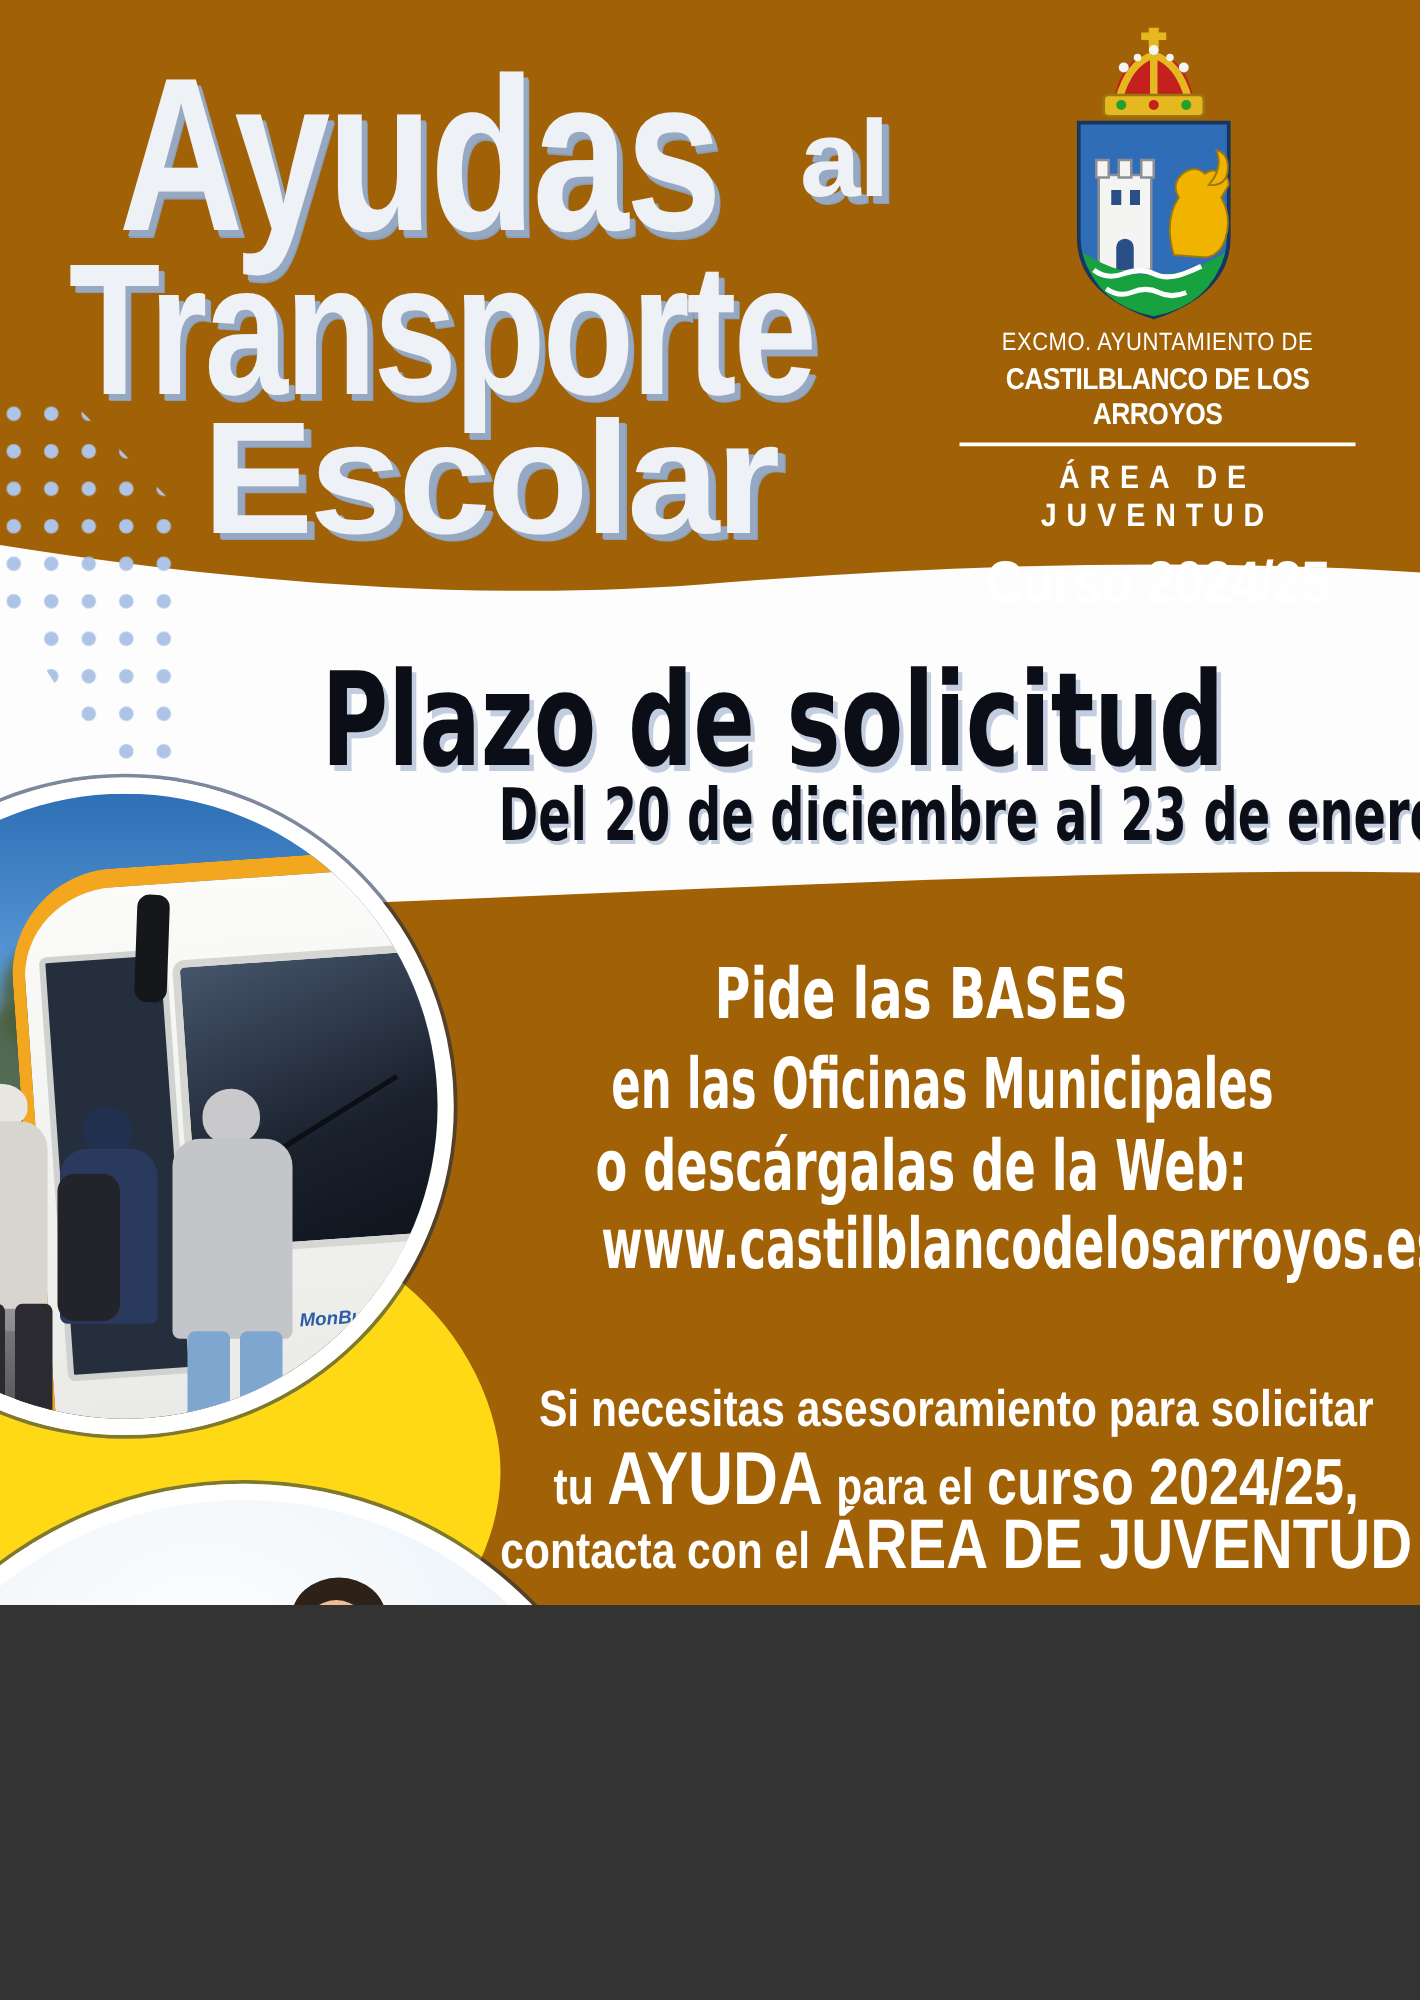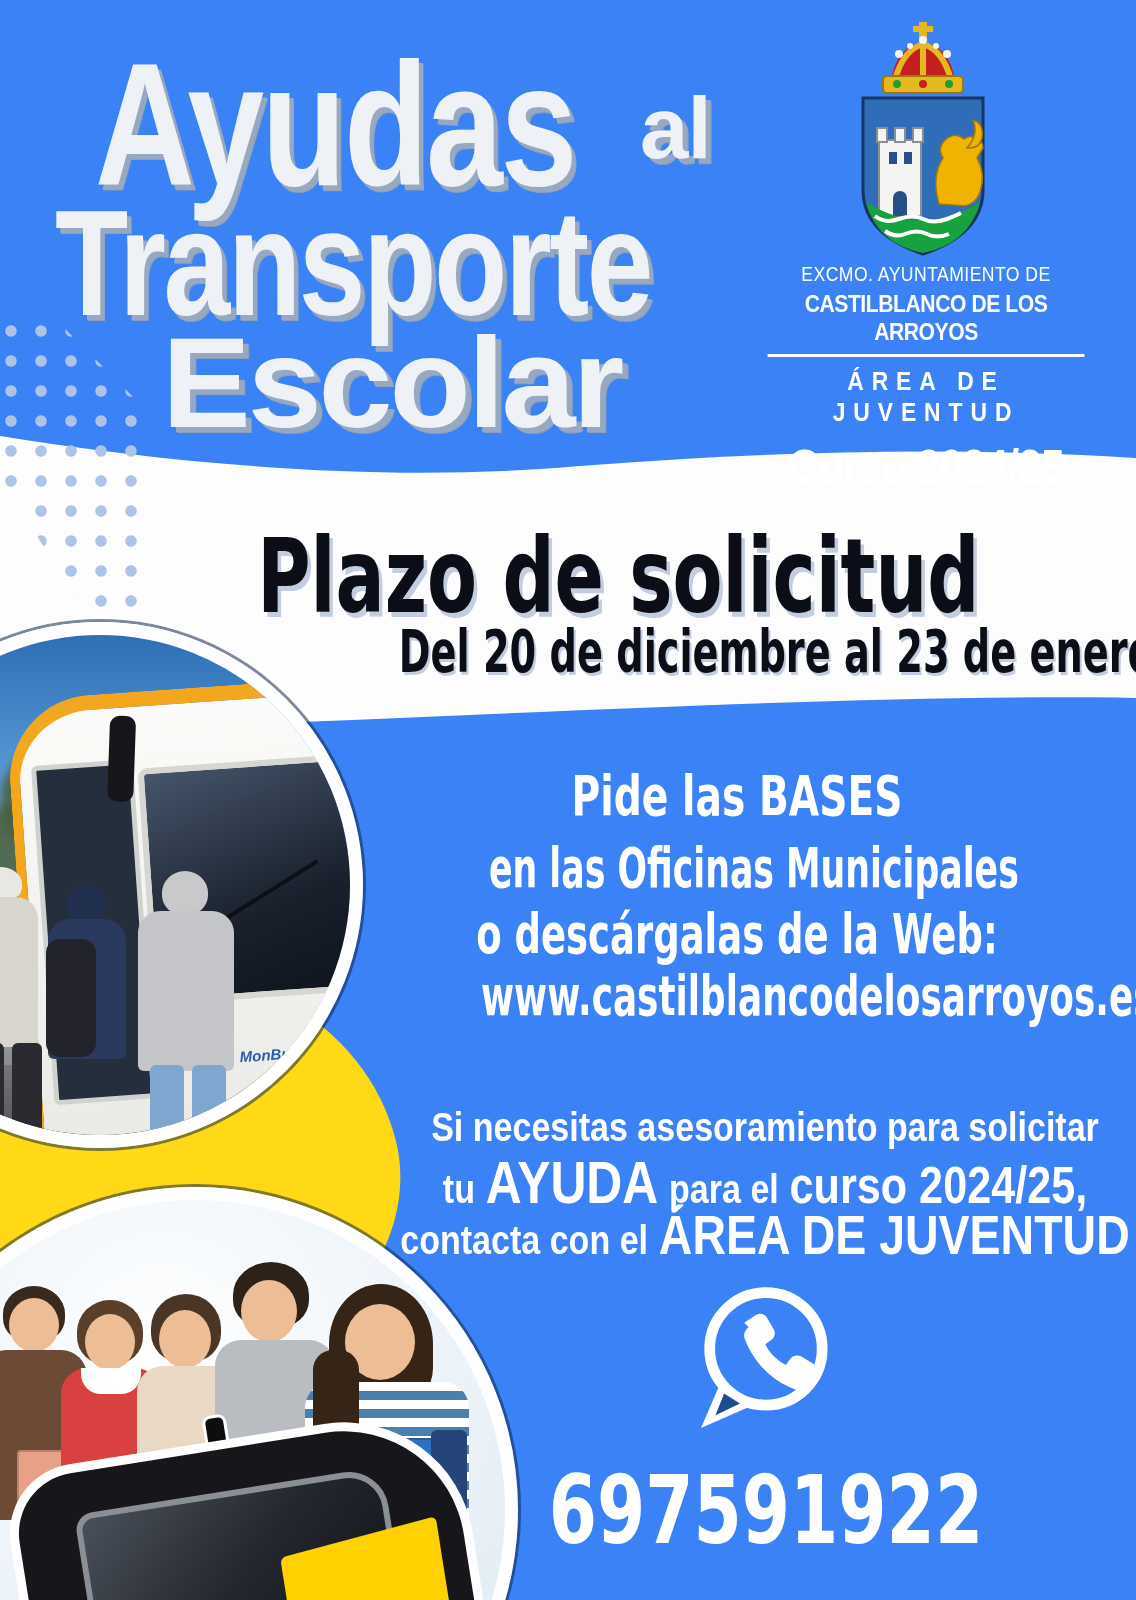--- a/index.html
+++ b/index.html
@@ -1,18 +1,18 @@
 <!DOCTYPE html>
 <html><head>
 <meta charset="utf-8">
 <style>
   html,body{margin:0;padding:0;background:#333;}
   .poster{
-    position:relative;width:1136px;height:1600px;margin:0 auto;
-    background:#3b82f6;overflow:hidden;
+    position:relative;width:1136px;height:1284px;margin:0 auto;
+    background:#a16207;overflow:hidden;
     font-family:"Liberation Sans",sans-serif;
   }
   .abs{position:absolute;}
   svg{display:block;}
 
   
   .band-svg{left:0;top:0;width:1136px;height:1600px;z-index:1;pointer-events:none;}
 
   
   .dots{

